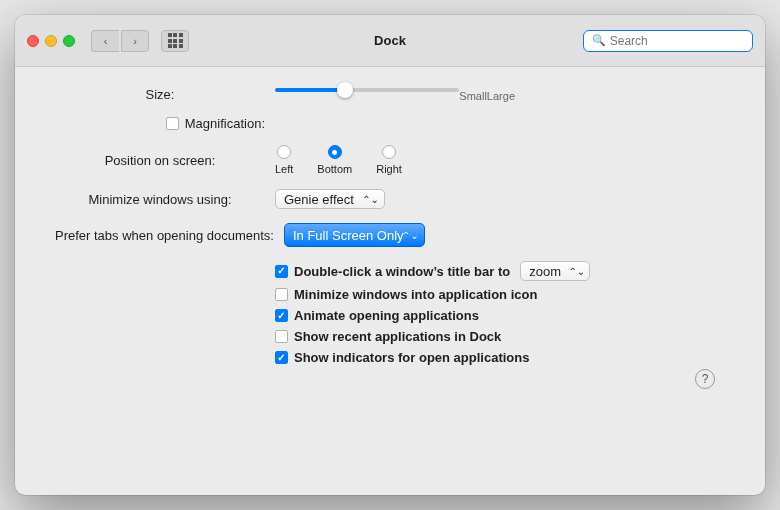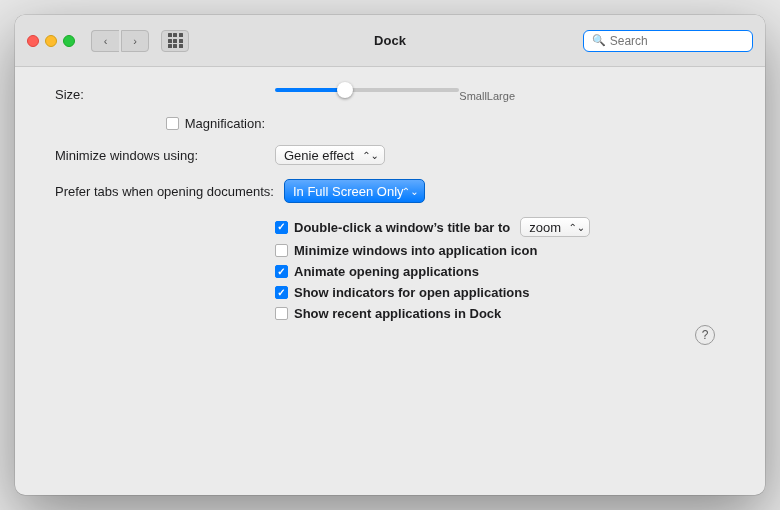--- a/index.html
+++ b/index.html
@@ -150,21 +150,21 @@
       gap: 0;
     }
 
     .row {
       display: flex;
       align-items: center;
       margin-bottom: 14px;
     }
 
     .row-label {
-      text-align: left;
+      text-align: center;
       color: #1d1d1f;
       font-size: 13px;
       min-width: 220px;
       padding-right: 10px;
     }
 
     
     .slider-container {
       display: flex;
       flex-direction: row;
@@ -479,20 +479,37 @@
       </div>
     </div>
 
     <div class="mag-row">
       <div class="mag-label-area">
         <div class="checkbox-square"></div>
         <span>Magnification:</span>
       </div>
     </div>
 
+    <div class="position-row">
+      <div class="row-label">Position on screen:</div>
+      <div class="radio-group">
+        <div class="radio-option">
+          <div class="radio-circle"></div>
+          <span class="radio-label">Left</span>
+        </div>
+        <div class="radio-option">
+          <div class="radio-circle selected"></div>
+          <span class="radio-label">Bottom</span>
+        </div>
+        <div class="radio-option">
+          <div class="radio-circle"></div>
+          <span class="radio-label">Right</span>
+        </div>
+      </div>
+    </div>
 
     <div class="row">
       <div class="row-label">Minimize windows using:</div>
       <div class="dropdown-select">
         <span>Genie effect</span>
         <span class="chevron-icon">⌃⌄</span>
       </div>
     </div>
 
     <div class="row">
@@ -519,27 +536,27 @@
         <span class="checkbox-row-label">Minimize windows into application icon</span>
       </div>
 
       <div class="checkbox-row">
         <div class="checkbox-checked"></div>
         <span class="checkbox-row-label">Animate opening applications</span>
       </div>
 
 
       <div class="checkbox-row">
+        <div class="checkbox-unchecked"></div>
+        <span class="checkbox-row-label">Show recent applications in Dock</span>
+      </div>
+
+      <div class="checkbox-row">
         <div class="checkbox-checked"></div>
         <span class="checkbox-row-label">Show indicators for open applications</span>
-      </div>
-
-      <div class="checkbox-row">
-        <div class="checkbox-unchecked"></div>
-        <span class="checkbox-row-label">Show recent applications in Dock</span>
       </div>
     </div>
 
     <div class="bottom-help">
       <div class="help-btn">
         <span>?</span>
       </div>
     </div>
 
   </div>

